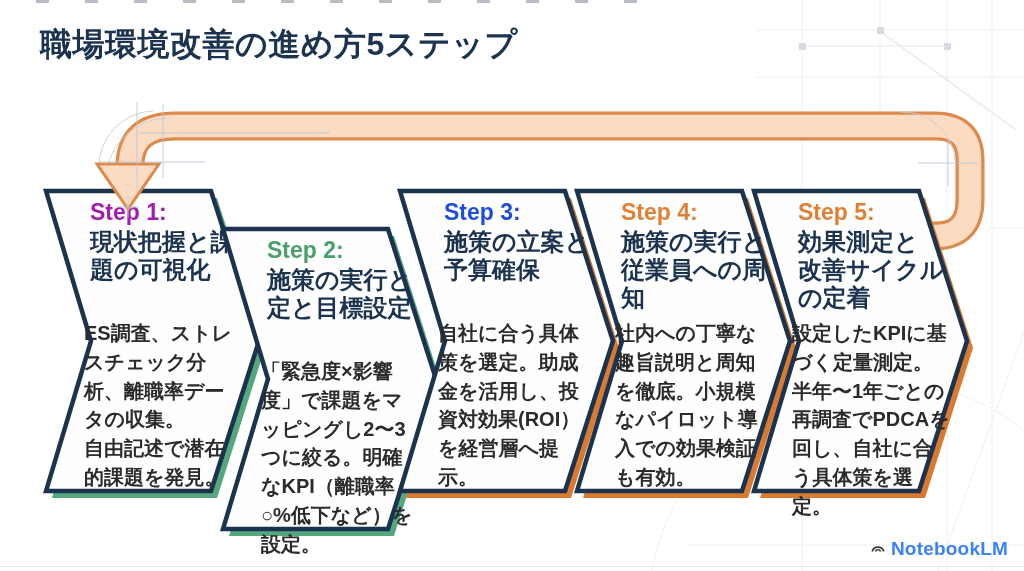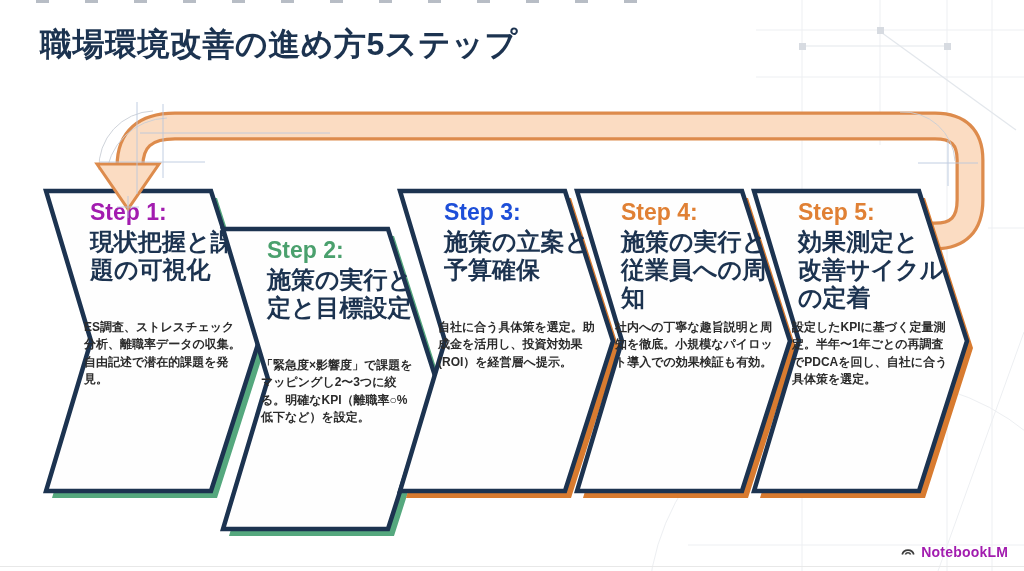--- a/index.html
+++ b/index.html
@@ -25,29 +25,29 @@
   .step { position:absolute; top:188px; width:228px; height:316px; z-index:2; }
   .step svg.chev { position:absolute; left:0; top:0; }
   .step-heading { position:absolute; left:47px; top:11px; width:156px; }
   .step-label { font-size:23px; font-weight:800; line-height:1.2; }
   .step-title {
     font-size:24px; font-weight:700; color:#1c3350;
     line-height:1.17; white-space:pre-line; margin-top:1px;
   }
   .step-body {
     position:absolute; left:41px; top:131px; width:158px;
-    font-size:12px; font-weight:600; line-height:1.44; color:#2b2b2b;
+    font-size:20px; font-weight:600; line-height:1.44; color:#2b2b2b;
     white-space:pre-line;
   }
   #arrow-front { z-index:3; }
   #footer {
     position:absolute; right:16px; bottom:11px; z-index:2;
     display:flex; align-items:center; gap:5px;
   }
-  #footer .brand { font-size:14px; font-weight:700; color:#a21caf; letter-spacing:.2px; }
+  #footer .brand { font-size:19px; font-weight:700; color:#3b82f6; letter-spacing:.2px; }
 </style>
 </head>
 <body>
 
 <div id="canvas">
 
   <svg id="decor" class="layer" width="1024" height="571" viewBox="0 0 1024 571">
     <g stroke="#edeff2" stroke-width="1" fill="none">
       <line x1="802" y1="0" x2="802" y2="571"></line>
       <line x1="880" y1="0" x2="880" y2="145"></line>

